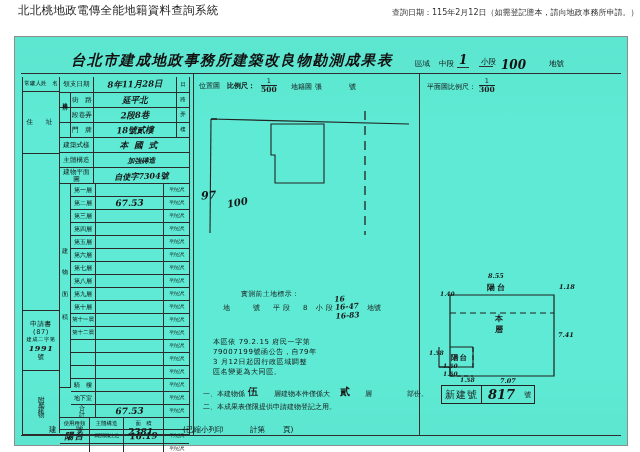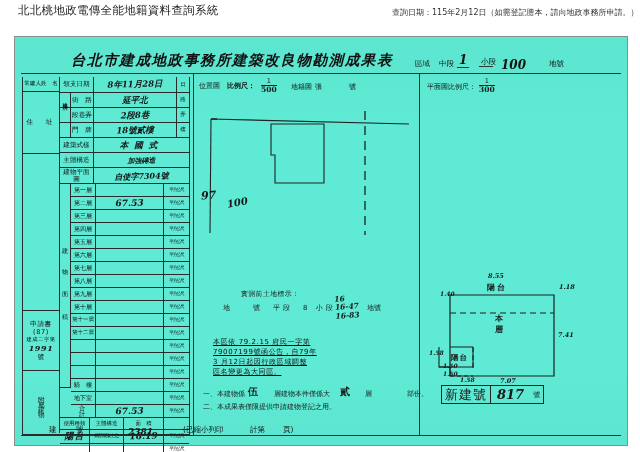--- a/index.html
+++ b/index.html
@@ -62,24 +62,24 @@
   .vlabel{writing-mode:vertical-rl;text-orientation:upright;letter-spacing:2px;font-size:6.6px;}
 
   
   .pane-label{position:absolute;font-size:7px;color:#111;white-space:nowrap;}
   .frac{display:inline-block;text-align:center;vertical-align:middle;line-height:1;}
   .frac .num{display:block;font-size:6.5px;border-bottom:1px solid #222;padding:0 4px;}
   .frac .den{display:block;font-size:7.5px;font-weight:bold;font-family:"DejaVu Serif",serif;}
 
   .hand{font-family:"DejaVu Serif","Liberation Serif",serif;font-style:italic;font-weight:bold;color:#161616;}
 
-  .note{position:absolute;font-size:7px;line-height:1.45;color:#111;white-space:pre;text-decoration:underline;}
+  .note{position:absolute;font-size:7px;line-height:1.45;color:#111;white-space:pre;}
 
   .stampbox{position:absolute;border:1.2px solid #222;display:flex;align-items:center;}
-  .stampbox .lb{font-size:13px;padding:0 3px;border-right:1.2px solid #222;height:100%;display:flex;align-items:center;letter-spacing:1px;}
+  .stampbox .lb{font-size:10px;padding:0 3px;border-right:1.2px solid #222;height:100%;display:flex;align-items:center;letter-spacing:1px;}
   .stampbox .vl{font-family:"DejaVu Serif",serif;font-style:italic;font-weight:bold;font-size:13px;padding:0 6px;}
   .stampbox .un{font-size:7px;padding:0 3px;}
 
   .foot{position:absolute;bottom:4px;left:0;width:100%;font-size:7.5px;color:#111;}
   .foot span{position:absolute;white-space:nowrap;}
 </style>
 </head>
 <body>
 
 <div class="page">

